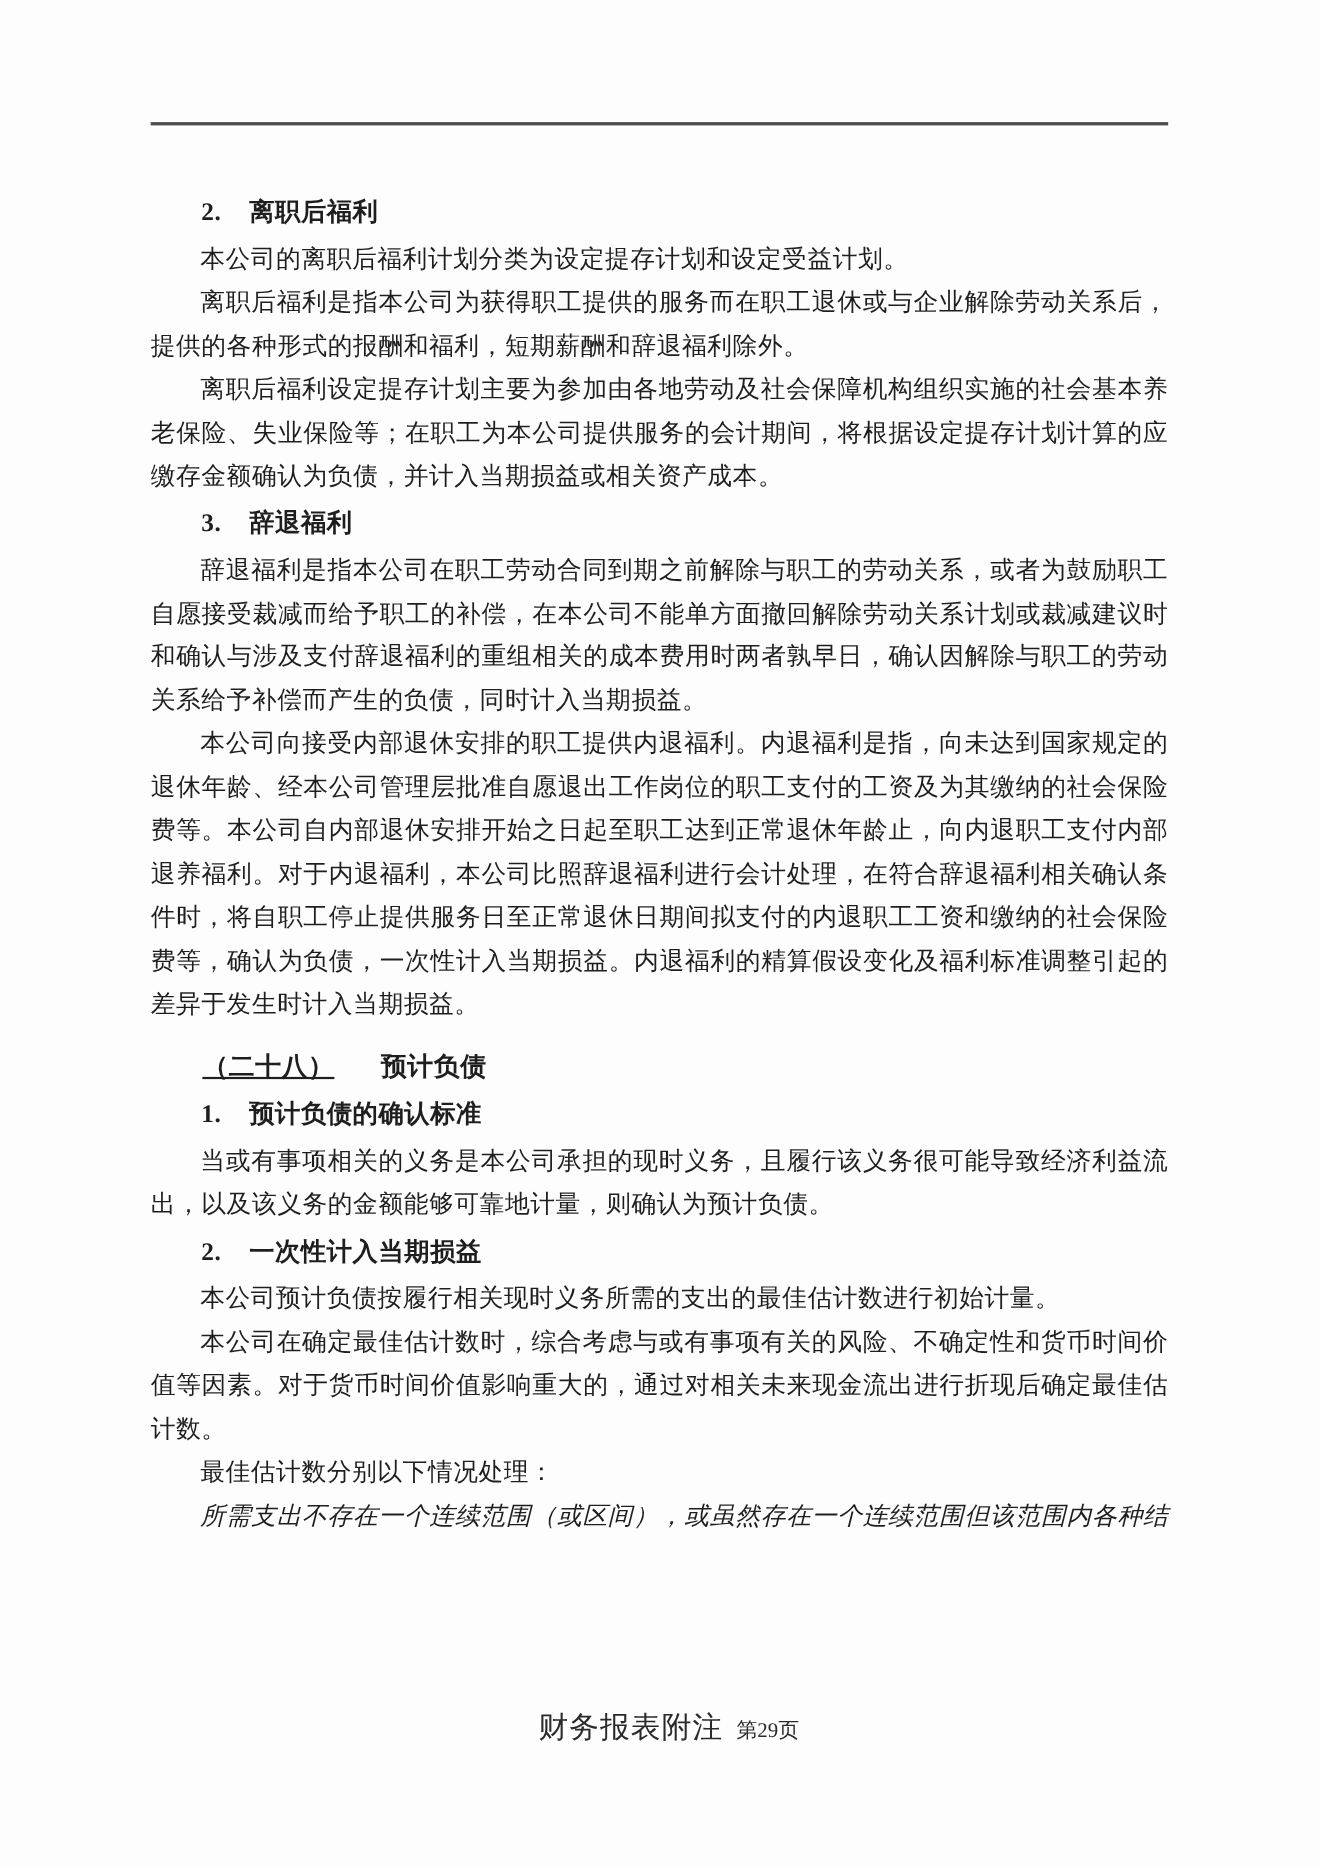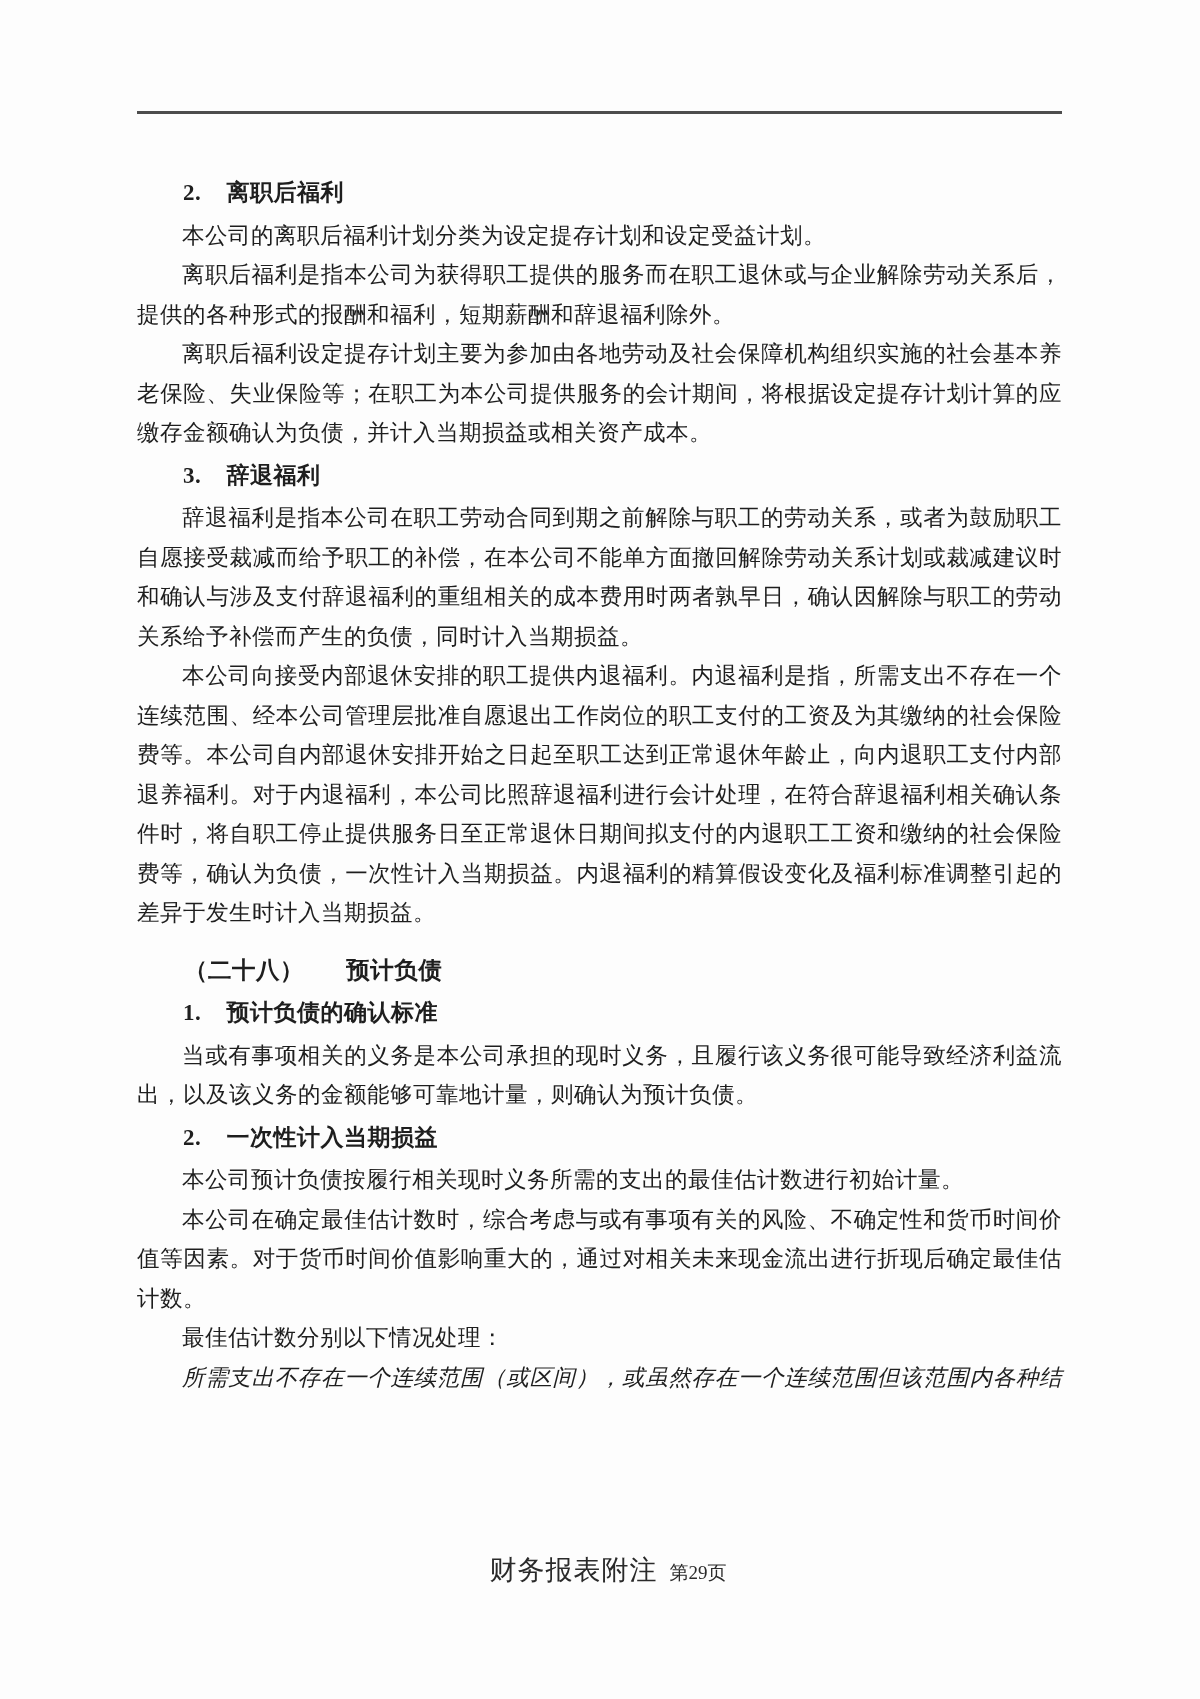--- a/index.html
+++ b/index.html
@@ -56,20 +56,21 @@
   }
   .num-heading .hnum {
     display: inline-block;
     margin-right: 1.1em;
   }
   .sec-heading {
     margin: 18px 0 3px 0;
     font-weight: bold;
     padding-left: 2em;
     font-size: 23.5px;
+    text-decoration: underline;
   }
   .sec-heading .sec-title {
     display: inline-block;
     margin-left: 1.8em;
   }
   .page-footer {
     position: absolute;
     left: 16px;
     right: 0;
     top: 1552px;
@@ -97,21 +98,21 @@
 
     <h3 class="num-heading"><span class="hnum">2.</span><span>离职后福利</span></h3>
 
     <p class="para">本公司的离职后福利计划分类为设定提存计划和设定受益计划。</p>
     <p class="para">离职后福利是指本公司为获得职工提供的服务而在职工退休或与企业解除劳动关系后，提供的各种形式的报酬和福利，短期薪酬和辞退福利除外。</p>
     <p class="para">离职后福利设定提存计划主要为参加由各地劳动及社会保障机构组织实施的社会基本养老保险、失业保险等；在职工为本公司提供服务的会计期间，将根据设定提存计划计算的应缴存金额确认为负债，并计入当期损益或相关资产成本。</p>
 
     <h3 class="num-heading"><span class="hnum">3.</span><span>辞退福利</span></h3>
 
     <p class="para">辞退福利是指本公司在职工劳动合同到期之前解除与职工的劳动关系，或者为鼓励职工自愿接受裁减而给予职工的补偿，在本公司不能单方面撤回解除劳动关系计划或裁减建议时和确认与涉及支付辞退福利的重组相关的成本费用时两者孰早日，确认因解除与职工的劳动关系给予补偿而产生的负债，同时计入当期损益。</p>
-    <p class="para">本公司向接受内部退休安排的职工提供内退福利。内退福利是指，所需支出不存在一个连续范围、经本公司管理层批准自愿退出工作岗位的职工支付的工资及为其缴纳的社会保险费等。本公司自内部退休安排开始之日起至职工达到正常退休年龄止，向内退职工支付内部退养福利。对于内退福利，本公司比照辞退福利进行会计处理，在符合辞退福利相关确认条件时，将自职工停止提供服务日至正常退休日期间拟支付的内退职工工资和缴纳的社会保险费等，确认为负债，一次性计入当期损益。内退福利的精算假设变化及福利标准调整引起的差异于发生时计入当期损益。</p>
+    <p class="para">本公司向接受内部退休安排的职工提供内退福利。内退福利是指，向未达到国家规定的退休年龄、经本公司管理层批准自愿退出工作岗位的职工支付的工资及为其缴纳的社会保险费等。本公司自内部退休安排开始之日起至职工达到正常退休年龄止，向内退职工支付内部退养福利。对于内退福利，本公司比照辞退福利进行会计处理，在符合辞退福利相关确认条件时，将自职工停止提供服务日至正常退休日期间拟支付的内退职工工资和缴纳的社会保险费等，确认为负债，一次性计入当期损益。内退福利的精算假设变化及福利标准调整引起的差异于发生时计入当期损益。</p>
 
     <h2 class="sec-heading"><span class="sec-label">（二十八）</span><span class="sec-title">预计负债</span></h2>
 
     <h3 class="num-heading"><span class="hnum">1.</span><span>预计负债的确认标准</span></h3>
 
     <p class="para">当或有事项相关的义务是本公司承担的现时义务，且履行该义务很可能导致经济利益流出，以及该义务的金额能够可靠地计量，则确认为预计负债。</p>
 
     <h3 class="num-heading"><span class="hnum">2.</span><span>一次性计入当期损益</span></h3>
 
     <p class="para">本公司预计负债按履行相关现时义务所需的支出的最佳估计数进行初始计量。</p>

